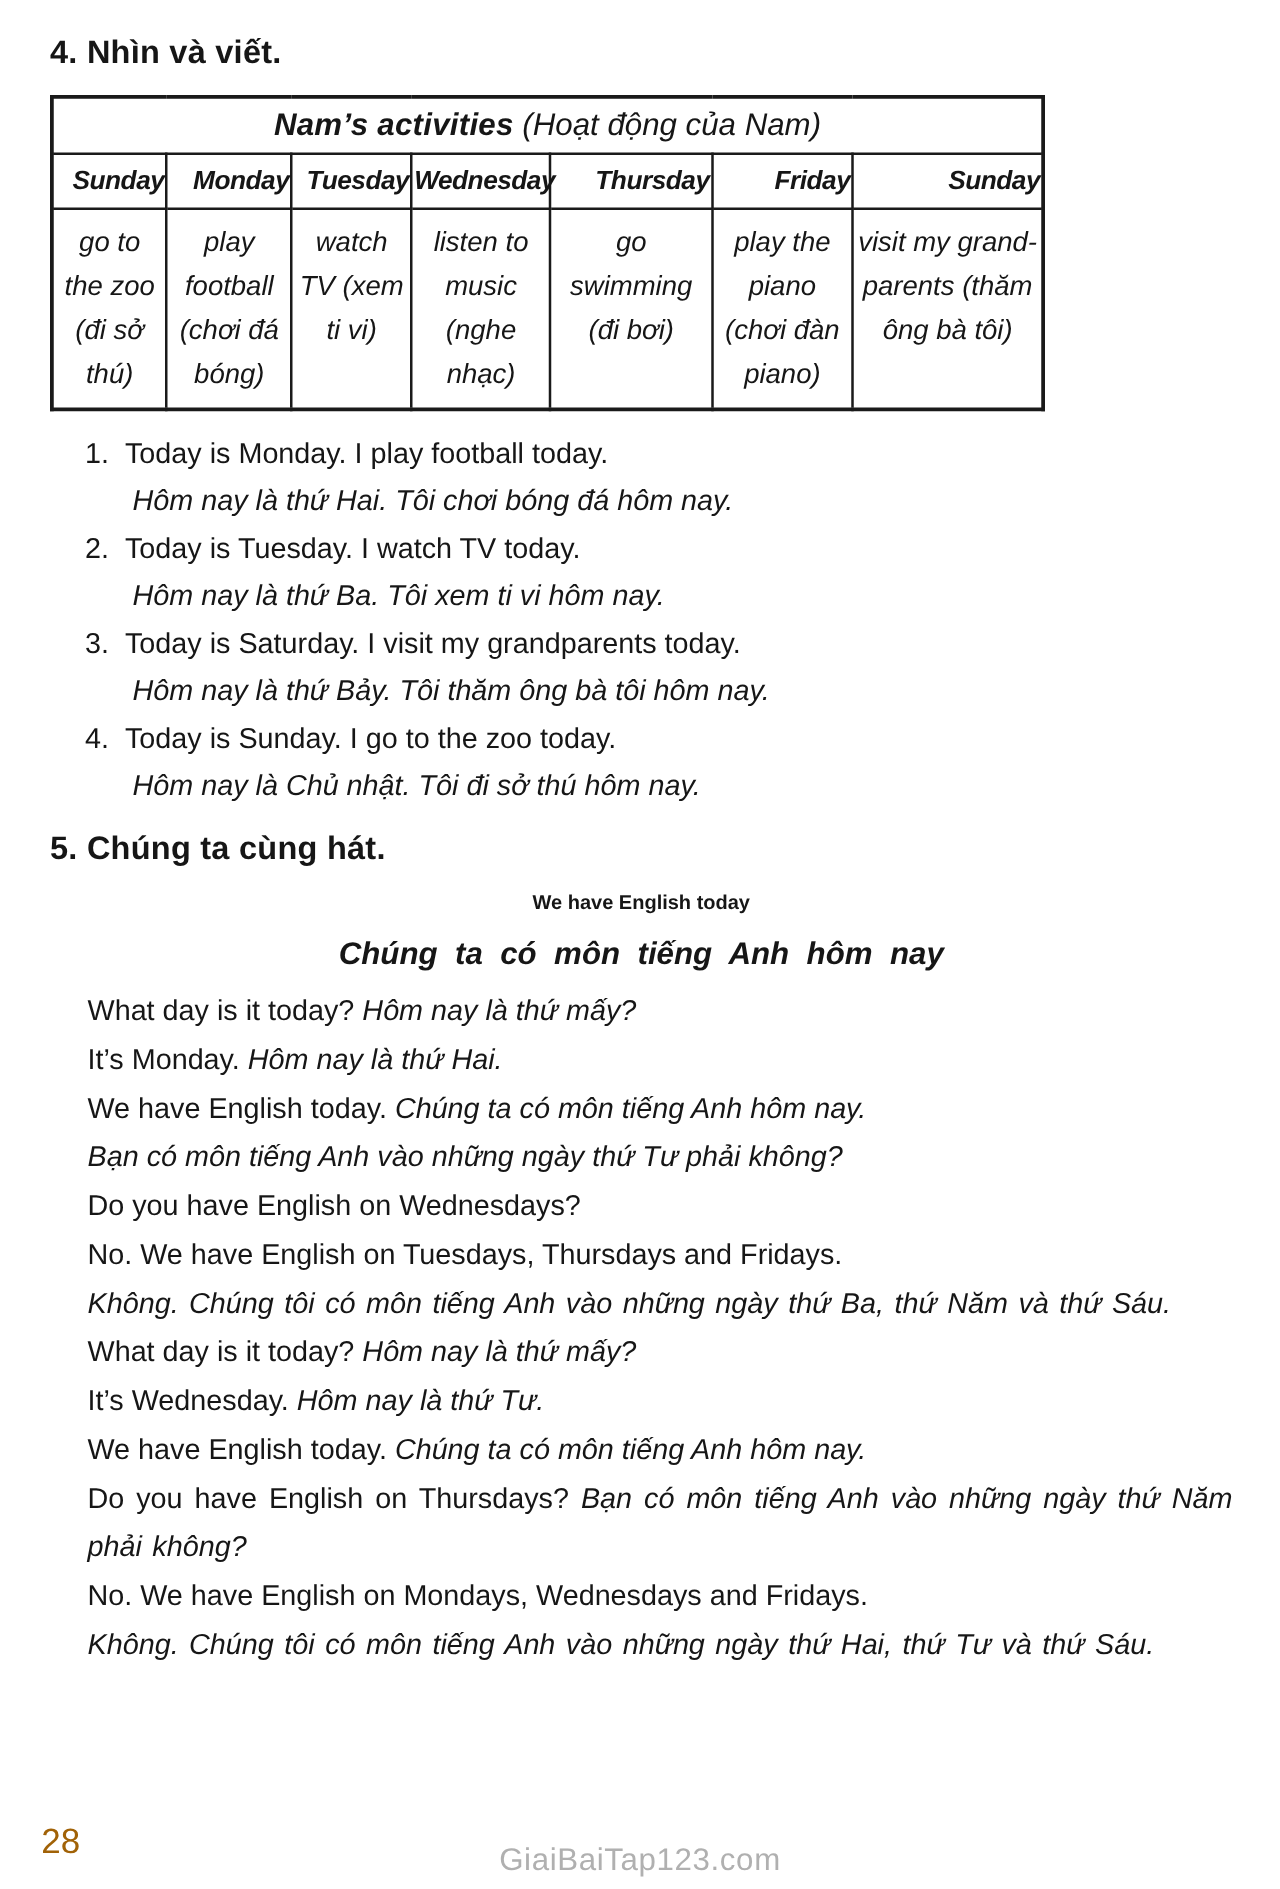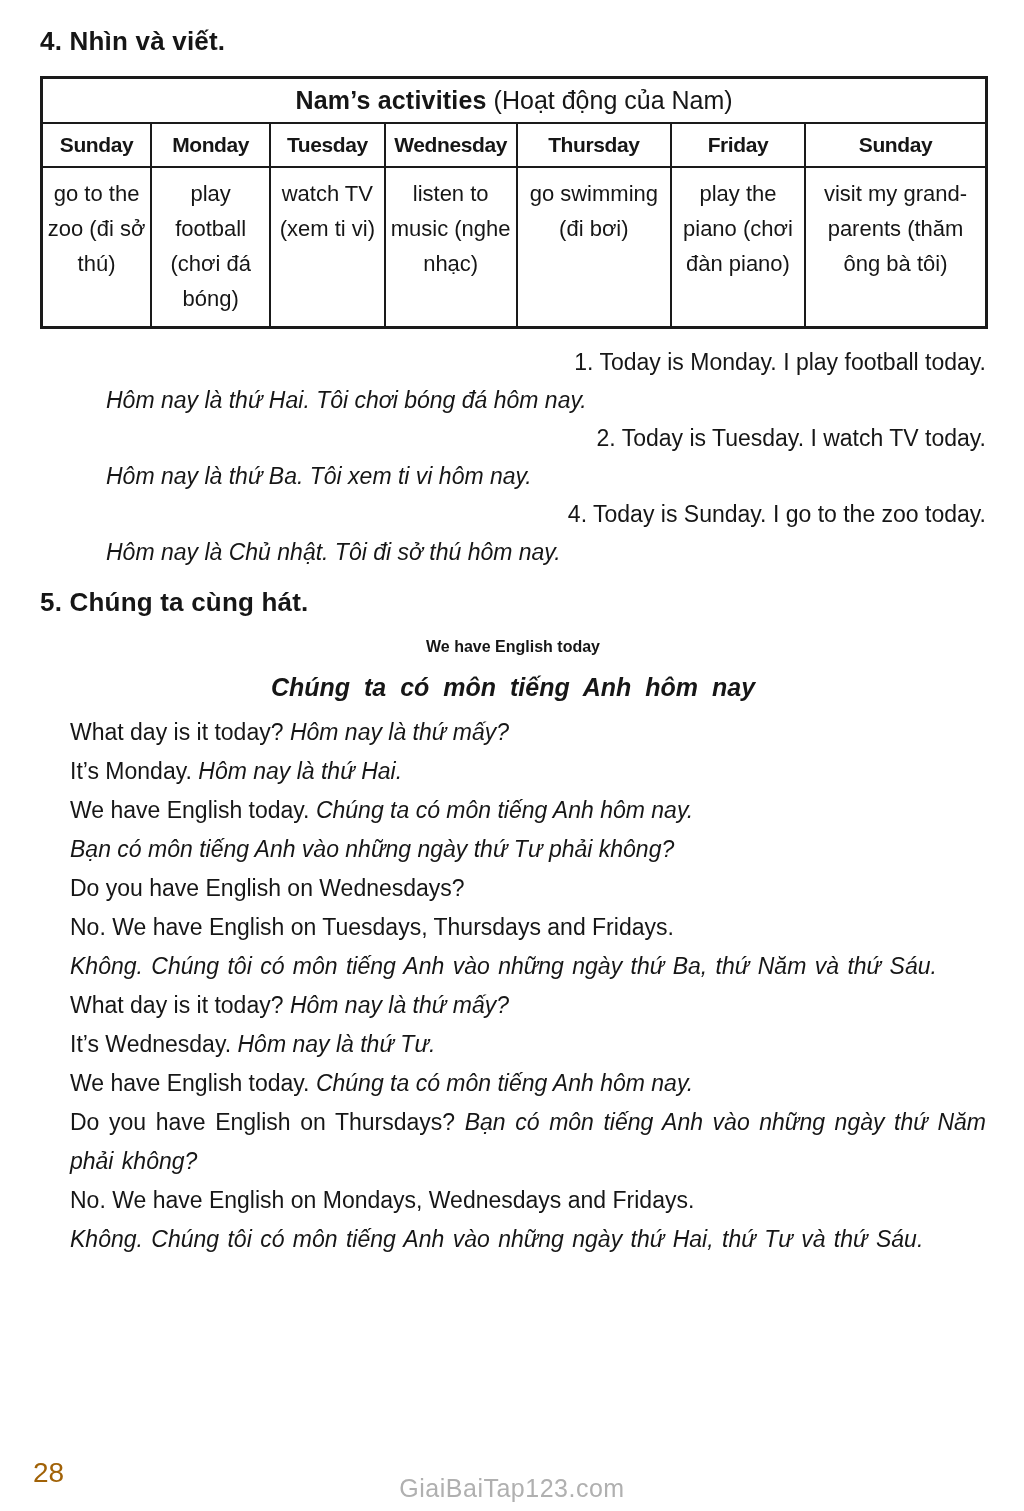--- a/index.html
+++ b/index.html
@@ -13,41 +13,41 @@
   }
   .content { padding: 26px 38px 0 40px; }
 
   .ex-heading {
     font-size: 26px; font-weight: bold; line-height: 30px;
     margin-bottom: 20px; letter-spacing: 0.2px;
   }
 
   
   table.activities {
-    width: 948px; border-collapse: collapse;
-    border: 3px solid #1a1a1a; table-layout: fixed;
+    width: 796px; border-collapse: collapse;
+    border: 3px solid #1a1a1a; table-layout: fixed; font-style: italic;
   }
   table.activities td, table.activities th { border: 2px solid #1a1a1a; }
   td.tbl-title {
     text-align: center; font-size: 25px; padding: 7px 4px;
     border-bottom-width: 3px;
   }
   td.tbl-title b { letter-spacing: 0.2px; }
   th.day {
     font-size: 21px; font-weight: bold; padding: 9px 1px;
-    letter-spacing: -0.4px; text-align: center;
+    letter-spacing: -0.4px; text-align: right;
   }
   td.act {
     font-size: 22px; text-align: center; vertical-align: top;
     padding: 8px 3px 10px 3px; line-height: 35px;
   }
 
   
   .items { margin: 14px 0 0 28px; }
-  .item-en { font-size: 23px; line-height: 38px; text-align: right; }
+  .item-en { font-size: 23px; line-height: 38px; }
   .item-en .num { display: inline-block; min-width: 26px; }
   .item-vi { font-size: 23px; line-height: 38px; font-style: italic; margin-left: 38px; }
 
   
   .ex5-heading { margin-top: 16px; margin-bottom: 10px; }
   .song-title-en {
     text-align: center; font-size: 16px; font-weight: bold;
     line-height: 40px; margin-top: 6px;
   }
   .song-title-vi {
@@ -115,20 +115,24 @@
   <div class="items">
     <div class="item">
       <div class="item-en"><span class="num">1.</span> <span>Today is Monday. I play football today.</span></div>
       <div class="item-vi">Hôm nay là thứ Hai. Tôi chơi bóng đá hôm nay.</div>
     </div>
     <div class="item">
       <div class="item-en"><span class="num">2.</span> <span>Today is Tuesday. I watch TV today.</span></div>
       <div class="item-vi">Hôm nay là thứ Ba. Tôi xem ti vi hôm nay.</div>
     </div>
     <div class="item">
+      <div class="item-en"><span class="num">3.</span> <span>Today is Saturday. I visit my grandparents today.</span></div>
+      <div class="item-vi">Hôm nay là thứ Bảy. Tôi thăm ông bà tôi hôm nay.</div>
+    </div>
+    <div class="item">
       <div class="item-en"><span class="num">4.</span> <span>Today is Sunday. I go to the zoo today.</span></div>
       <div class="item-vi">Hôm nay là Chủ nhật. Tôi đi sở thú hôm nay.</div>
     </div>
   </div>
 
   <div class="ex-heading ex5-heading">5. Chúng ta cùng hát.</div>
 
   <div class="song-title-en">We have English today</div>
   <div class="song-title-vi">Chúng ta có môn tiếng Anh hôm nay</div>
 

